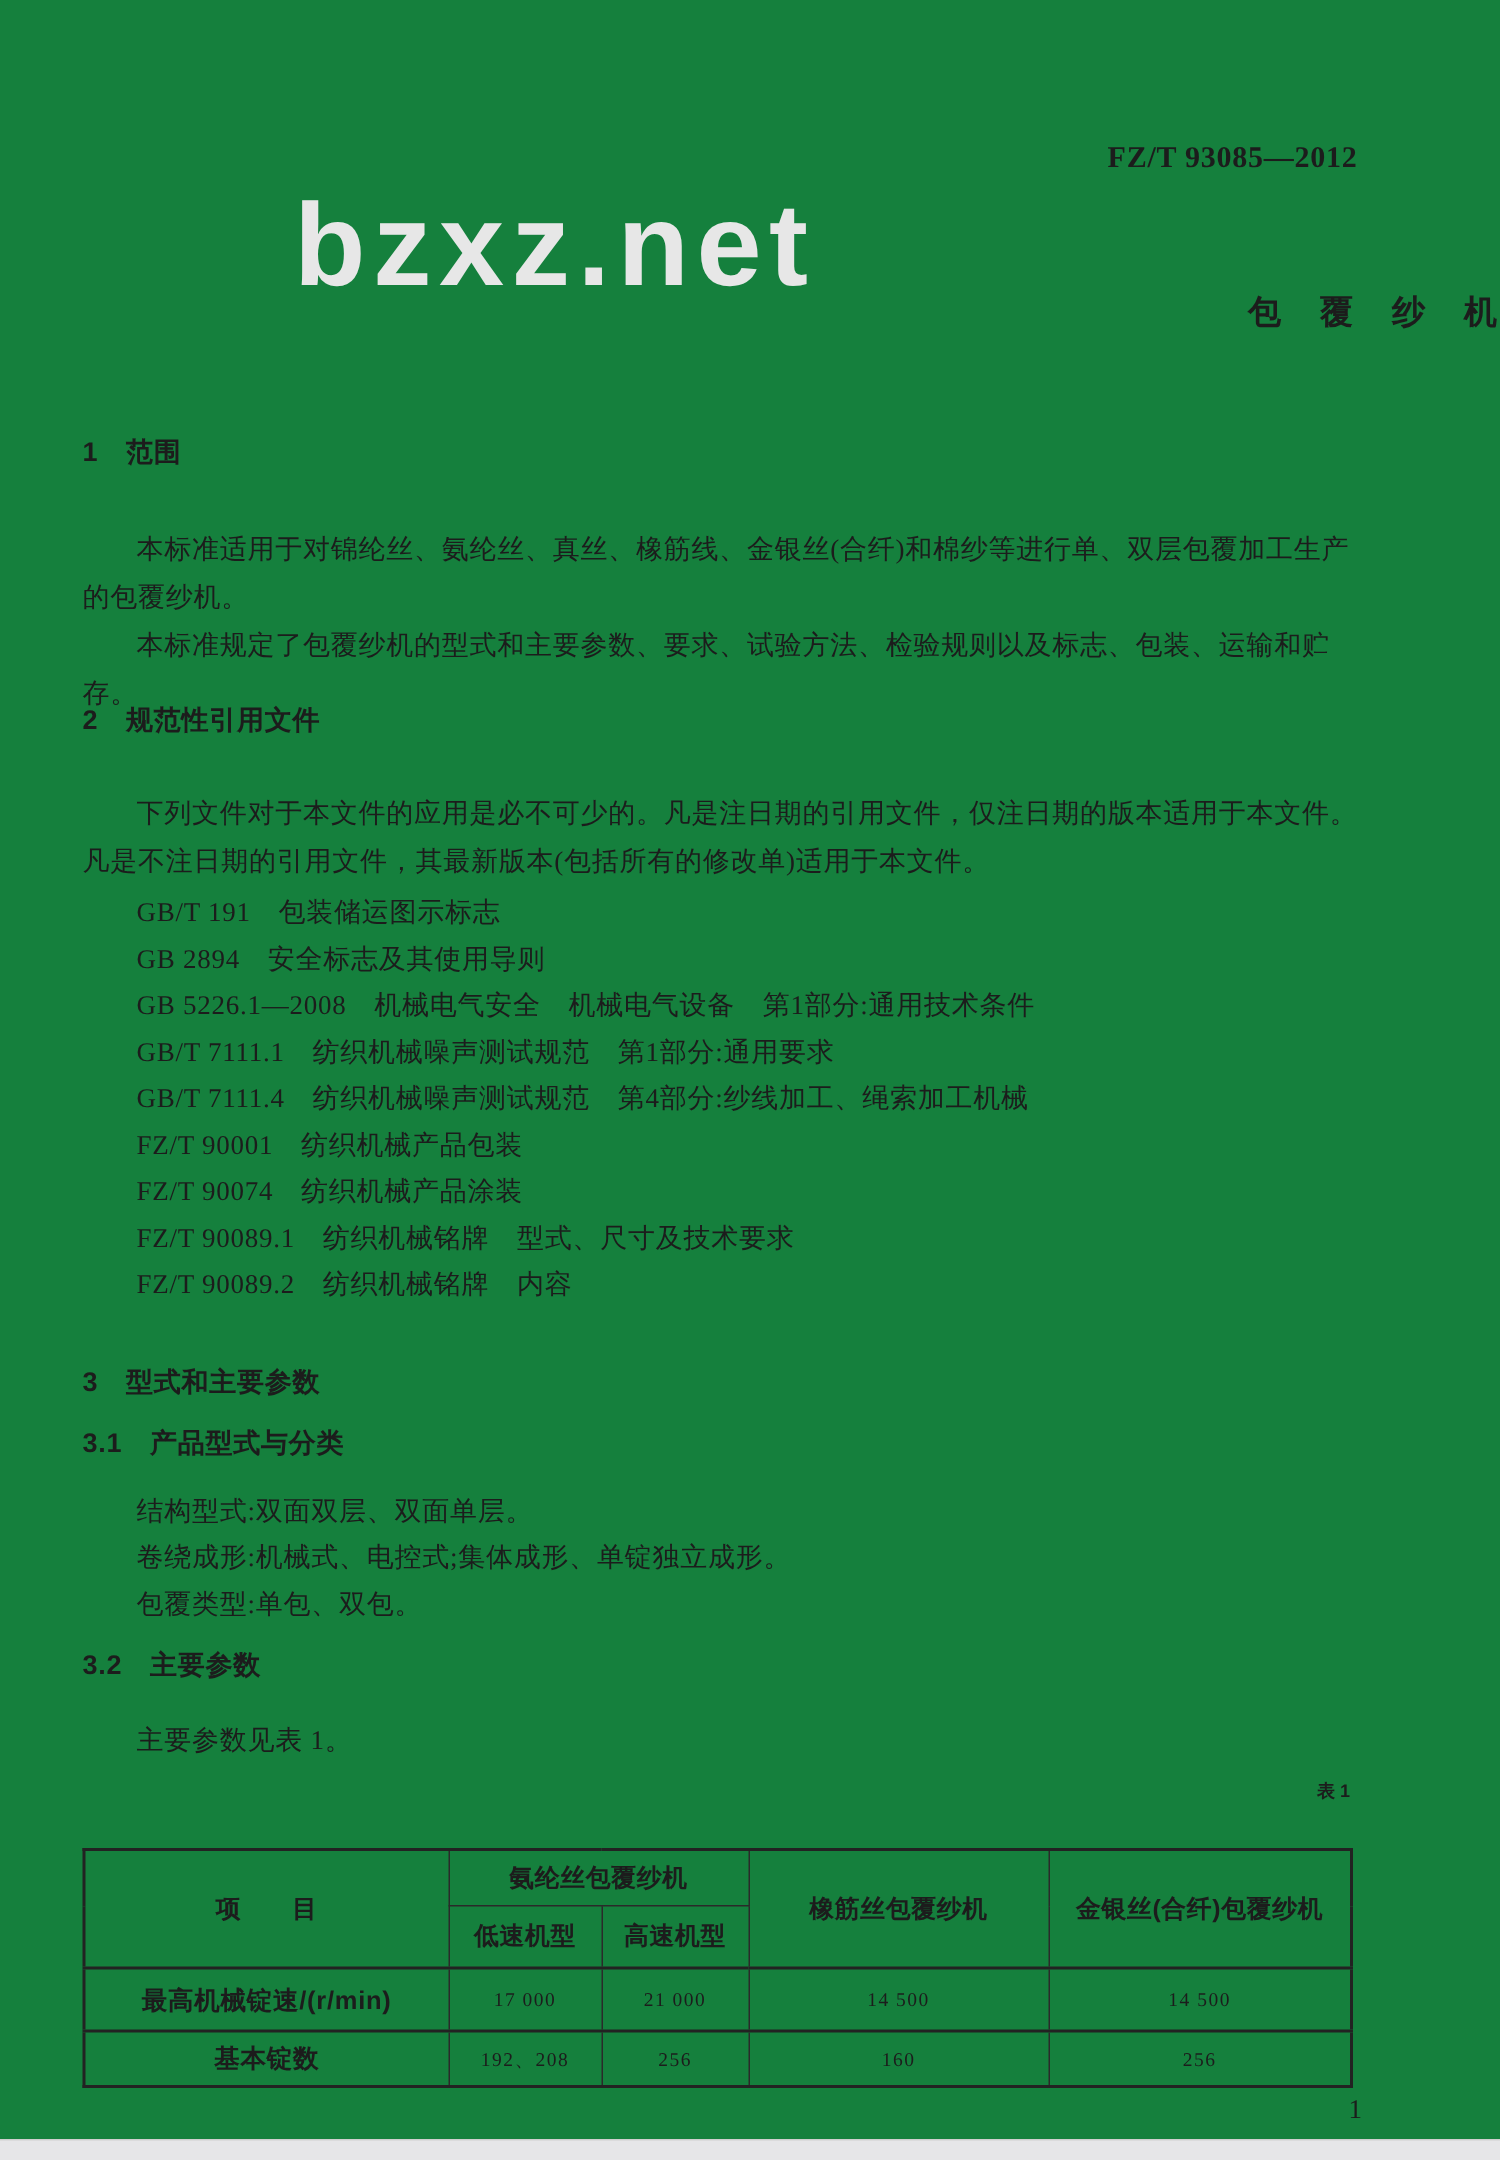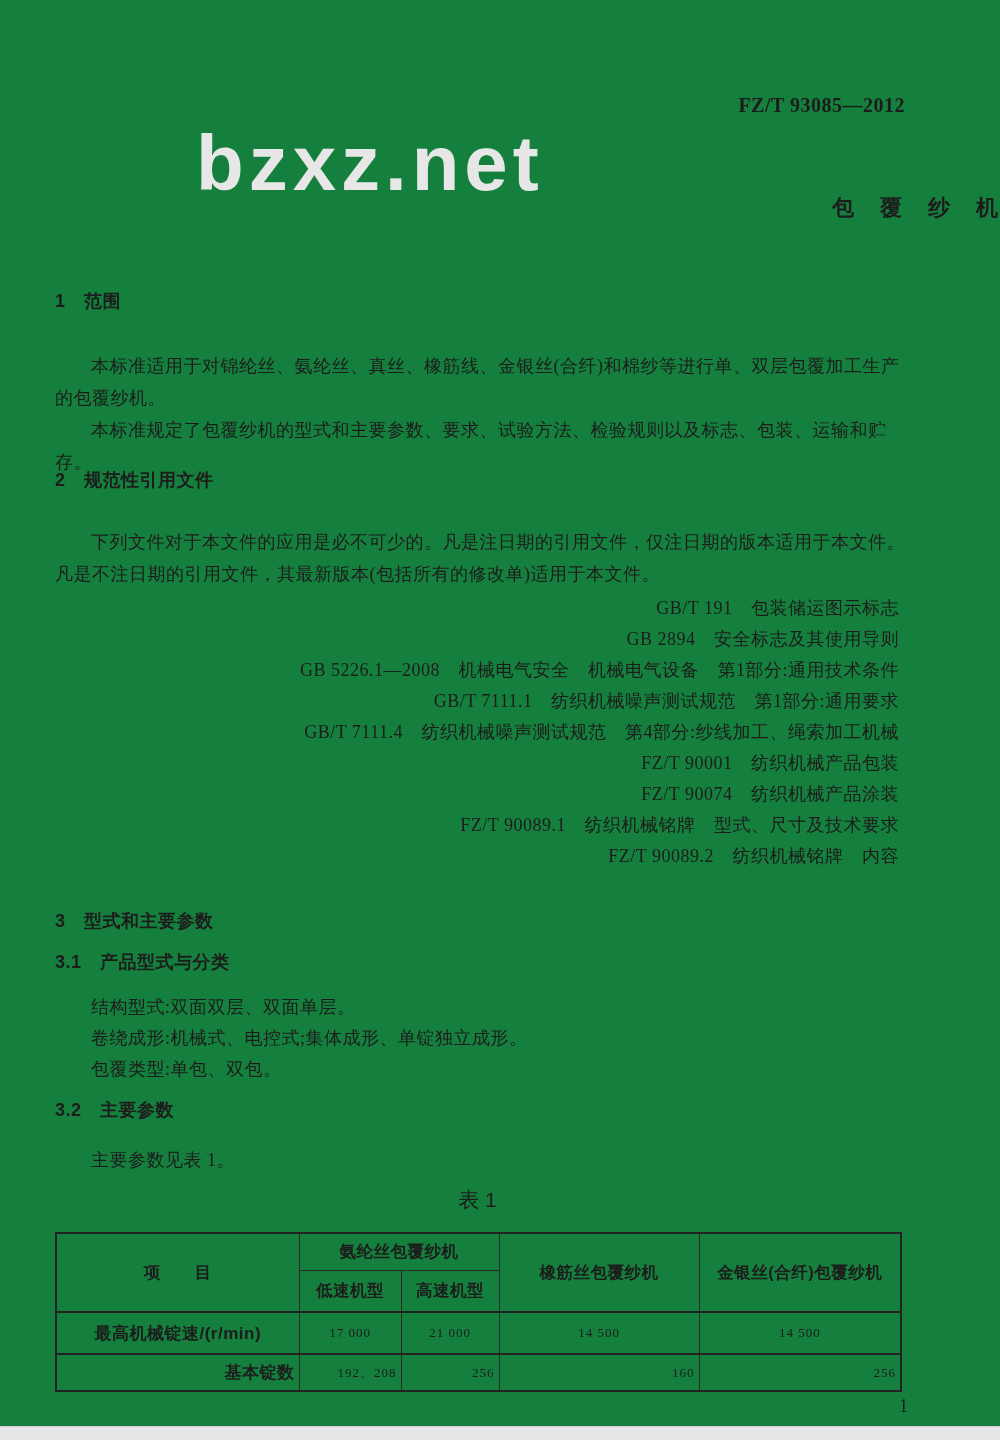--- a/index.html
+++ b/index.html
@@ -35,32 +35,32 @@
   .h{
     position:absolute;left:55px;width:860px;
     font-family:"Liberation Sans","DejaVu Sans",sans-serif;
     font-size:18px;font-weight:700;letter-spacing:.5px;
   }
   .body-block{
     position:absolute;left:55px;width:860px;
     font-size:18px;line-height:32px;letter-spacing:.5px;
   }
   .body-block p{margin:0;text-indent:2em;}
-  .reflist{position:absolute;left:39px;width:860px;text-align:right;}
+  .reflist{position:absolute;left:55px;width:860px;}
   .refitem{
     padding-left:2em;font-size:18px;line-height:31px;
     letter-spacing:.5px;white-space:nowrap;
   }
   .listline{margin:0;text-indent:2em;font-size:18px;line-height:31px;letter-spacing:.5px;}
   
   .tcaption{
     position:absolute;left:55px;width:845px;top:1186px;
-    text-align:center;
-    font-family:"Liberation Sans","DejaVu Sans",sans-serif;
-    font-size:21px;font-weight:400;
+    text-align:right;
+    font-family:"Liberation Sans","DejaVu Sans",sans-serif;
+    font-size:12px;font-weight:700;
   }
   table.t1{
     position:absolute;left:55px;top:1232px;
     width:845px;border-collapse:collapse;table-layout:fixed;
     border:2px solid #222;
   }
   table.t1 td{
     border:1px solid #2a2a2a;
     text-align:center;vertical-align:middle;
     padding:0 4px;overflow:hidden;
@@ -71,21 +71,21 @@
   }
   td.lbl{
     font-family:"Liberation Sans","DejaVu Sans",sans-serif;
     text-align:left;padding-left:14px;
     font-size:17px;font-weight:700;letter-spacing:.5px;
   }
   td.val{font-size:13px;letter-spacing:1px;}
   tr.thr1 td{height:36px;}
   tr.thr2 td{height:40px;}
   tr.r1 td{height:40px;}
-  tr.r2 td{height:35px;text-align:right;}
+  tr.r2 td{height:35px;}
   .sepb{border-bottom:2px solid #222 !important;}
   
   .pagenum{
     position:absolute;top:1396px;right:92px;
     font-size:18px;font-weight:400;
   }
   .bottombar{
     position:absolute;left:0;right:0;bottom:0;height:13px;
     background:#e6e6e8;border-top:1px solid #cfcfcf;
   }

